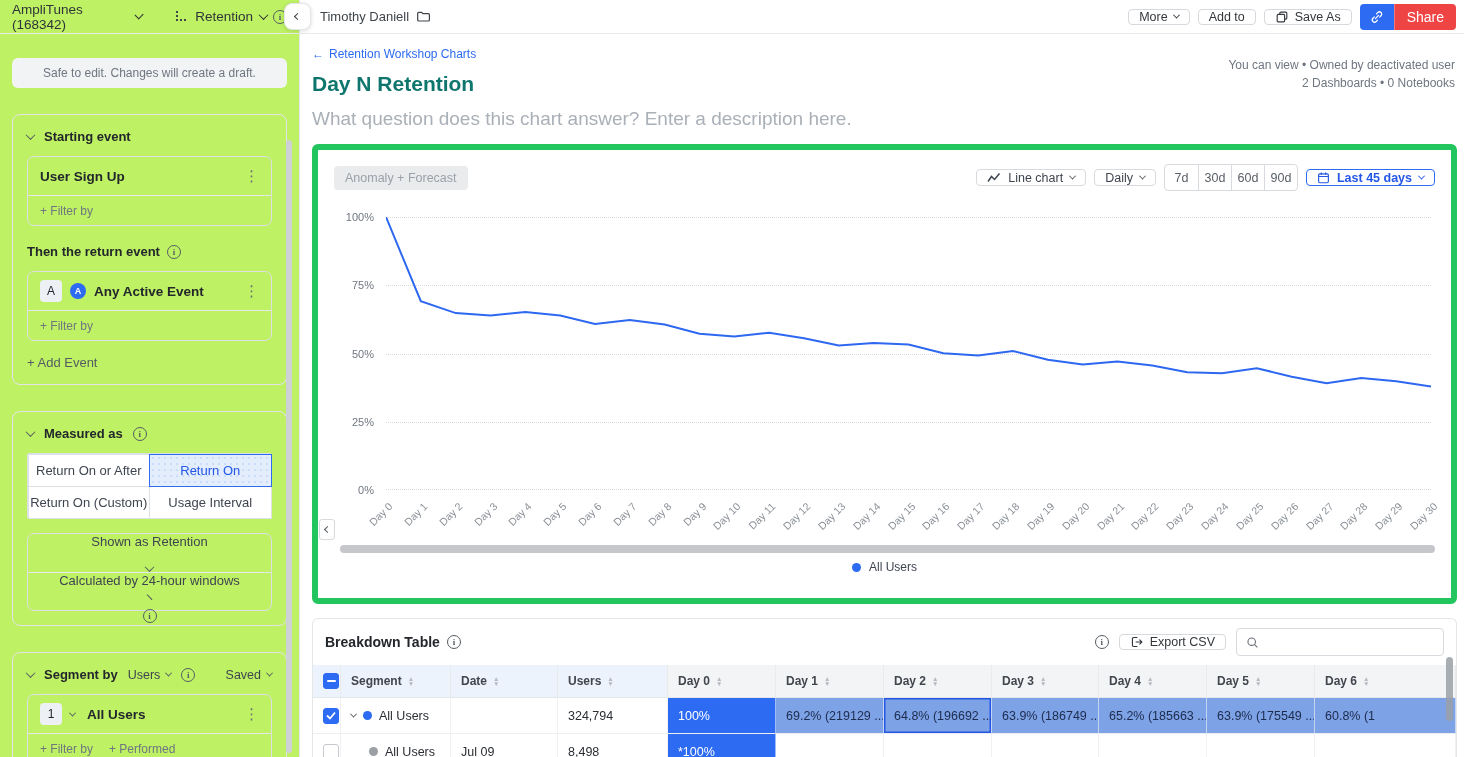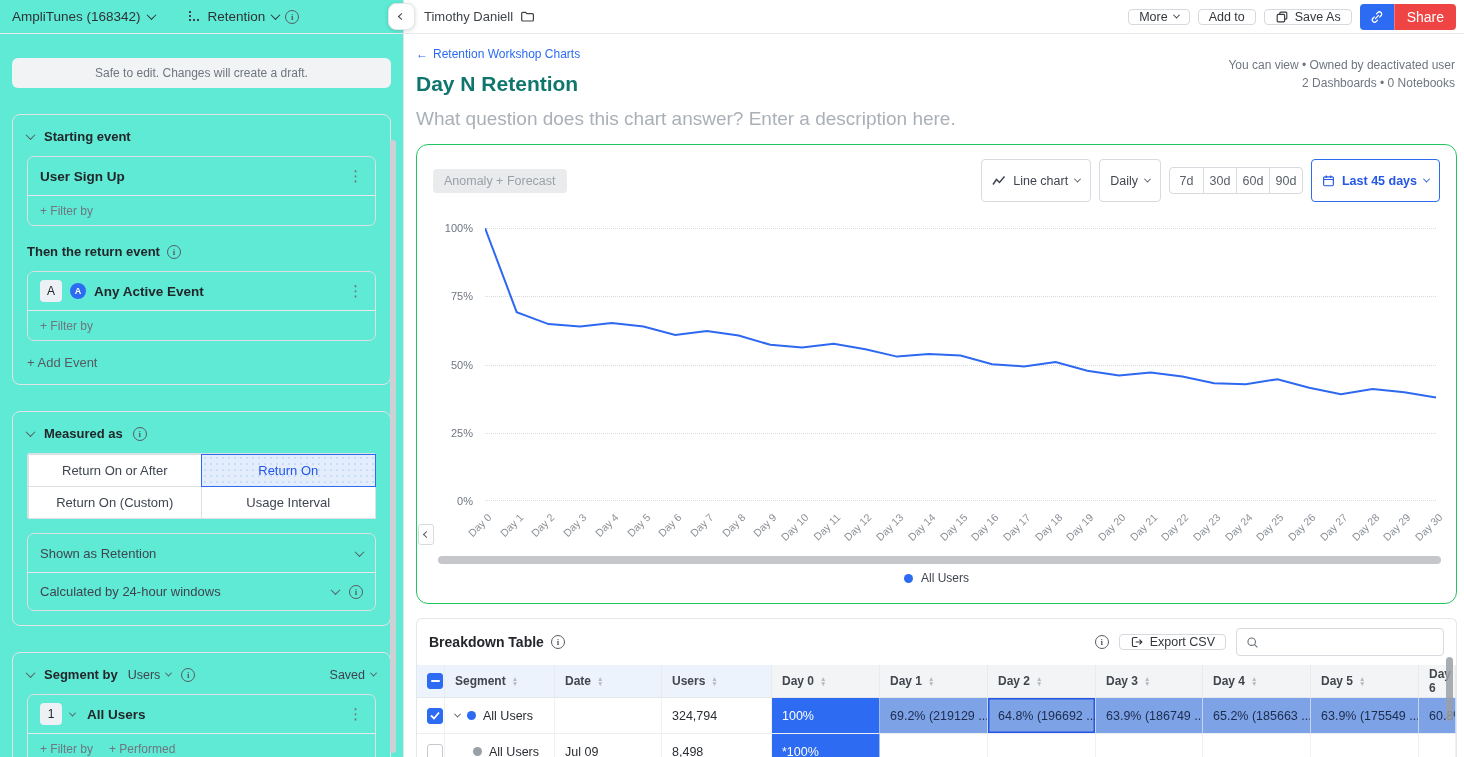--- a/index.html
+++ b/index.html
@@ -14,21 +14,21 @@
   .chv.sm { width:5px; height:5px; }
   .info-i { display:inline-flex; align-items:center; justify-content:center; width:14px; height:14px;
     border:1.3px solid #575d64; border-radius:50%; font-size:9px; font-weight:bold; color:#575d64;
     font-family:"Liberation Serif", serif; flex:none; }
   .info-i::before { content:"i"; }
   .kebab { color:#6a7076; font-size:15px; line-height:10px; letter-spacing:0; cursor:pointer; }
   .dot { width:9px; height:9px; border-radius:50%; display:inline-block; flex:none; }
   svg.ic { flex:none; display:block; }
 
   
-  .sidebar { width:404px; flex:none; border-right:1px solid #e3e5e8; position:relative; background:#5eead4; }
+  .sidebar { width:300px; flex:none; border-right:1px solid #e3e5e8; position:relative; background:#bef264; }
   .sb-head { height:34px; display:flex; align-items:center; gap:6px; padding:0 12px;
     border-bottom:1px solid #e8eaec; font-size:13.5px; color:#2f3338; font-weight:500; }
   .sb-head .grp { display:flex; align-items:center; gap:7px; cursor:pointer; }
   .sb-head .grp2 { margin-left:26px; }
   .banner { margin:24px 12px 0 12px; height:30px; background:#f2f3f5; border-radius:6px;
     display:flex; align-items:center; justify-content:center; font-size:12px; color:#6f7680; }
   .sect { margin:26px 12px 0 12px; border:1px solid #e2e4e8; border-radius:8px; padding:14px; }
   .sect-h { display:flex; align-items:center; gap:10px; font-size:13px; font-weight:bold; color:#23262b; }
   .sect-h .chv { color:#565c63; }
   .box { margin-top:12px; border:1px solid #dcdfe3; border-radius:7px; }
@@ -44,21 +44,21 @@
   .aae-ic { width:16px; height:16px; border-radius:50%; background:#2c6bf2; color:#fff; font-size:9px;
     font-weight:bold; display:inline-flex; align-items:center; justify-content:center; flex:none; }
   .mgrid { display:grid; grid-template-columns:1fr 1fr; margin-top:12px; border:1px solid #dcdfe3;
     border-radius:2px; }
   .mopt { height:33px; display:flex; align-items:center; justify-content:center; font-size:13px;
     color:#3f4550; border:1px solid #dcdfe3; margin:-0.5px; cursor:pointer; background:#fff; }
   .mopt.sel { background:#e3edfc; background-image:radial-gradient(#c9dcf9 1px, transparent 1px);
     background-size:6px 6px; border:1.5px solid #2c6bf2; color:#2457e6; z-index:2; }
   .dd-stack { margin-top:14px; border:1px solid #dcdfe3; border-radius:7px; }
   .dd-row { height:38px; display:flex; align-items:center; gap:10px; padding:0 12px; font-size:13px;
-    color:#3f4550; cursor:pointer; }
+    color:#3f4550; cursor:pointer;flex-direction:column; }
   .dd-row + .dd-row { border-top:1px solid #e6e8eb; }
   .dd-row .t { flex:1; }
   .dd-row .chv { color:#565c63; }
   .seg-users { font-weight:normal; font-size:12.5px; color:#3f4550; display:flex; gap:6px; align-items:center; cursor:pointer;}
   .saved { margin-left:auto; font-size:12.5px; color:#3f4550; font-weight:normal; display:flex; gap:6px; align-items:center; cursor:pointer;}
   .sb-scroll { position:absolute; right:7px; top:140px; bottom:4px; width:6px; border-radius:3px; background:#cdd0d4; }
 
   
   .main { flex:1; display:flex; flex-direction:column; position:relative; min-width:0; }
   .topbar { height:34px; flex:none; border-bottom:1px solid #e8eaec; display:flex; align-items:center;
@@ -77,26 +77,26 @@
     align-items:center; padding:0 12px; border-left:1px solid rgba(255,255,255,.28); }
 
   .content { flex:1; padding:10px 7px 0 12px; display:flex; flex-direction:column; min-height:0; position:relative; }
   .crumb-row { position:relative; height:18px; flex:none; }
   .crumb { font-size:12px; color:#2c6bf2; display:inline-flex; gap:5px; align-items:center; cursor:pointer; font-weight:500;}
   .meta { position:absolute; right:2px; top:12px; text-align:right; font-size:12px; color:#6f7680; line-height:18px; }
   .page-title { margin-top:10px; font-size:21px; font-weight:bold; color:#0f766e; }
   .page-desc { margin-top:12px; font-size:19px; color:#aab0b7; }
 
   
-  .chart-card { margin-top:14px; border:1px solid #22c55e; border-radius:12px; height:460px; flex:none;
+  .chart-card { margin-top:14px; border:6px solid #22c55e; border-radius:6px; height:460px; flex:none;
     position:relative; background:#fff; }
   .c-toolbar { display:flex; align-items:center; padding:14px 16px 0 16px; }
   .pill-disabled { background:#e9ebed; color:#9aa1a9; font-size:12.5px; padding:5px 11px; border-radius:4px; }
   .c-controls { margin-left:auto; display:flex; align-items:center; gap:8px; }
-  .ctrl { height:43px; border:1px solid #d7dade; border-radius:4px; display:flex; align-items:center;
+  .ctrl { height:17px; border:1px solid #d7dade; border-radius:4px; display:flex; align-items:center;
     gap:7px; padding:0 10px; font-size:12.5px; color:#3f4550; cursor:pointer; background:#fff; }
   .ctrl .chv { color:#565c63; }
   .segmented { display:flex; border:1px solid #d7dade; border-radius:4px; overflow:hidden; height:27px; }
   .segmented .sp { width:33px; display:flex; align-items:center; justify-content:center; font-size:12.5px;
     color:#5a6068; cursor:pointer; }
   .segmented .sp + .sp { border-left:1px solid #d7dade; }
   .ctrl.date { border:1.5px solid #2c6bf2; color:#2457e6; font-weight:bold; }
   .ctrl.date .chv { color:#2457e6; }
 
   .chart-wrap { position:relative; margin:26px 20px 0 14px; }

